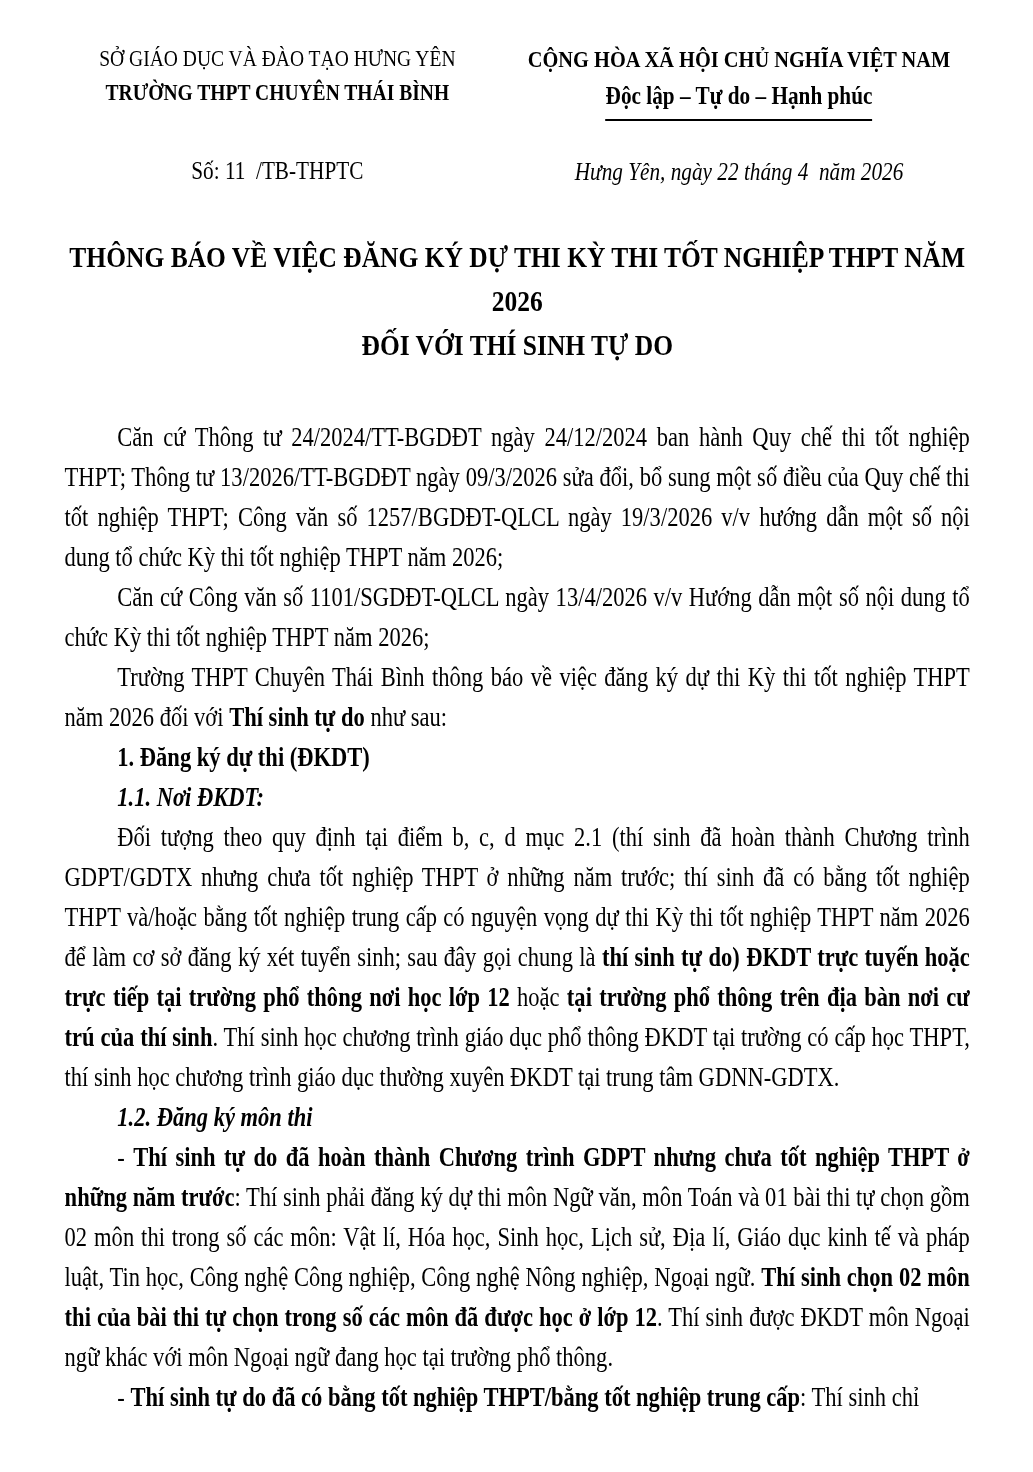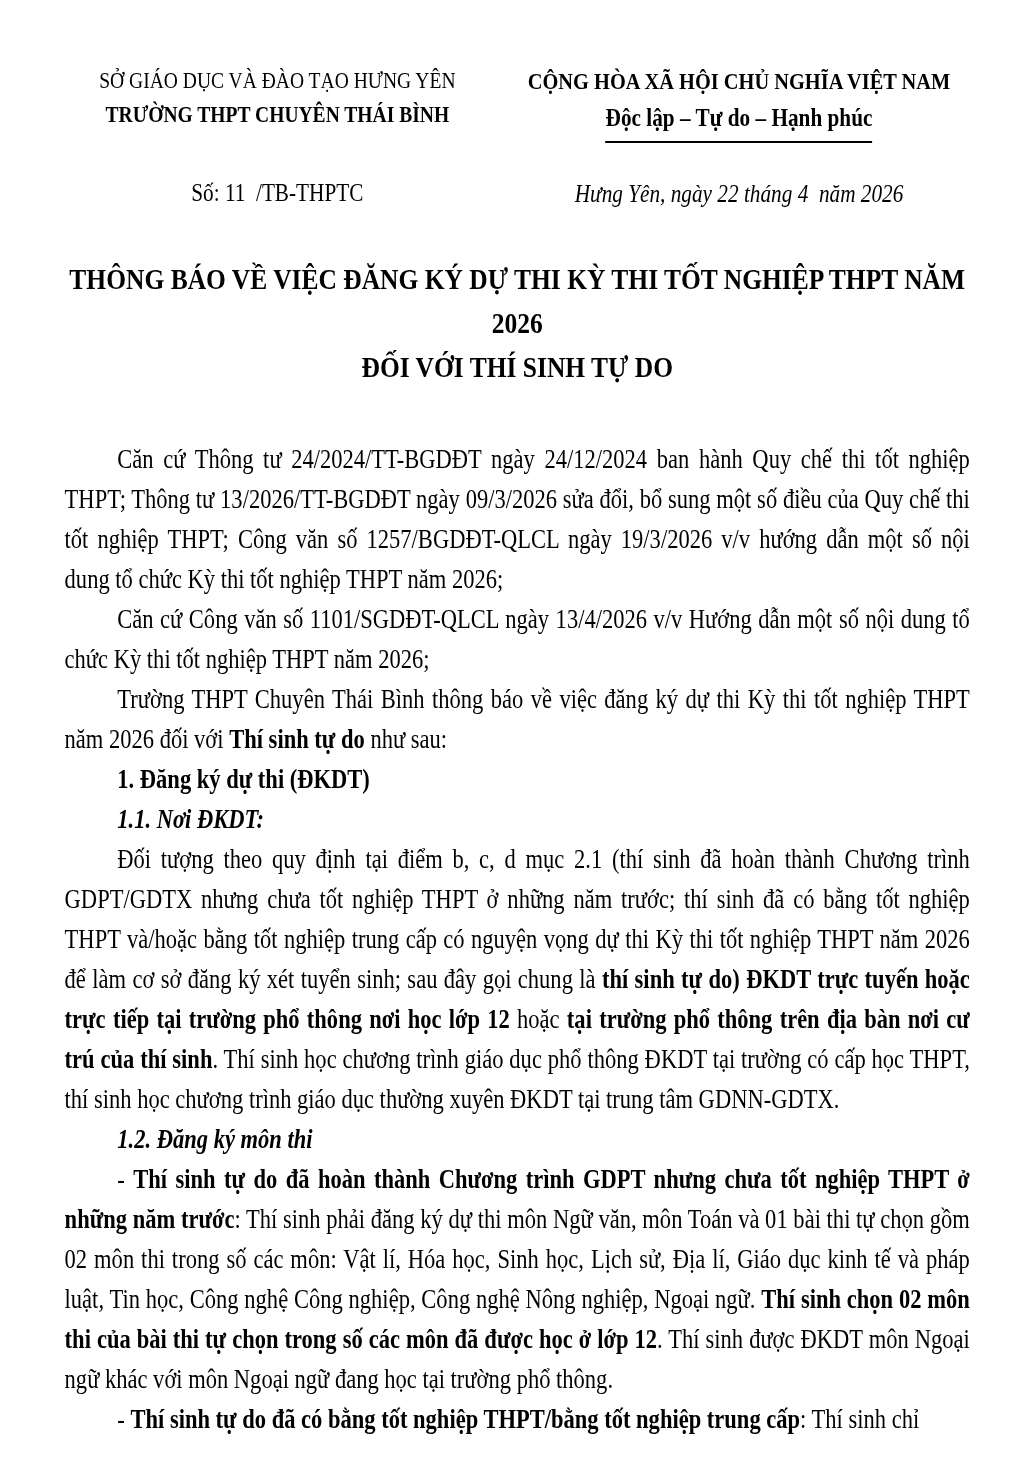--- a/index.html
+++ b/index.html
@@ -7,21 +7,21 @@
     padding: 0;
     background: #ffffff;
   }
   .page {
     position: relative;
     width: 1033px;
     height: 1472px;
     background: #ffffff;
     overflow: hidden;
     box-sizing: border-box;
-    padding-top: 64px;
+    padding-top: 42px;
     font-family: "Liberation Serif", "DejaVu Serif", serif;
     color: #000000;
   }
   
   .squeeze {
     width: 1215px;
     transform: scaleX(0.85);
     transform-origin: 0 0;
     box-sizing: border-box;
     padding: 0 74px 0 76px;

